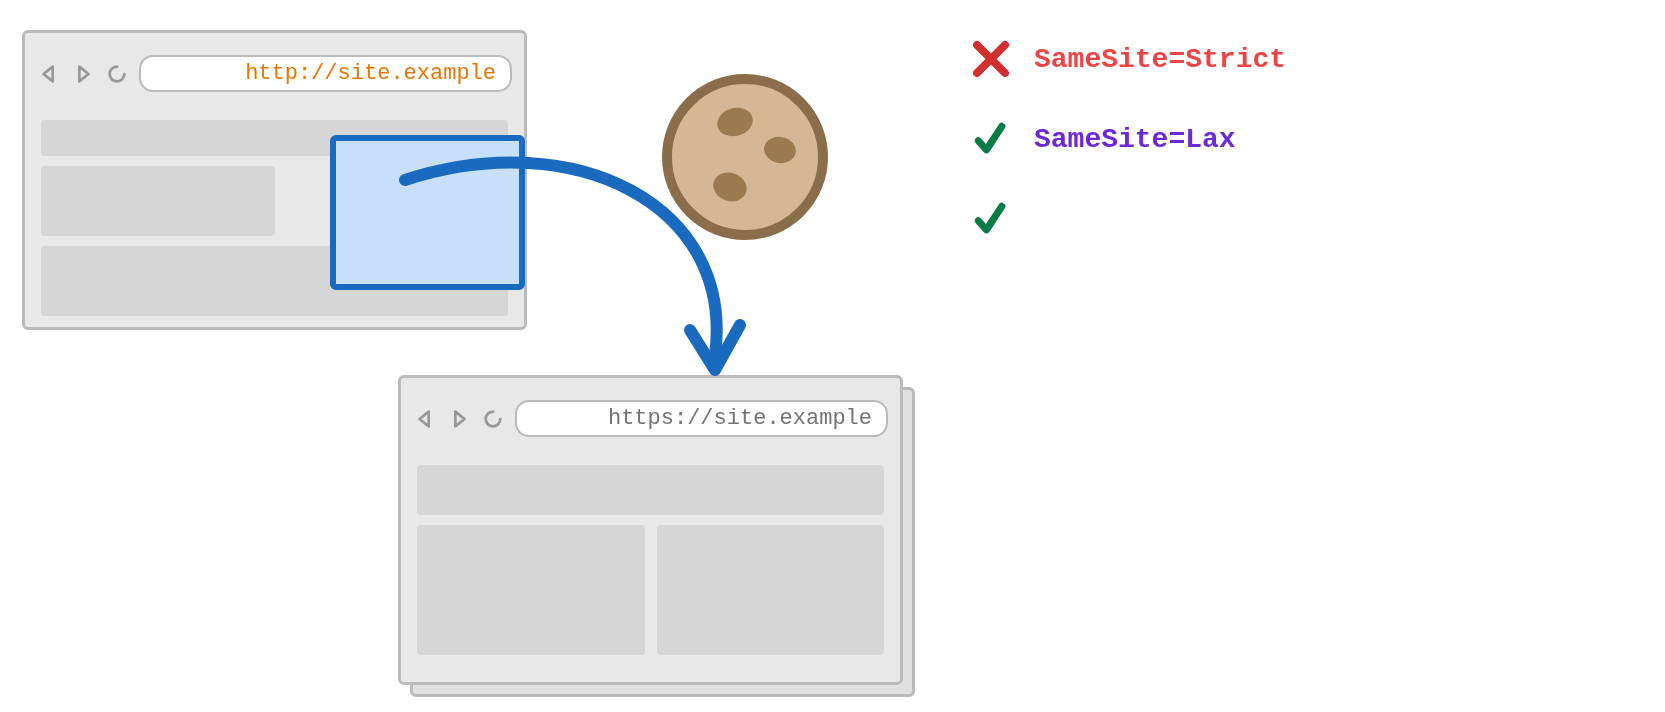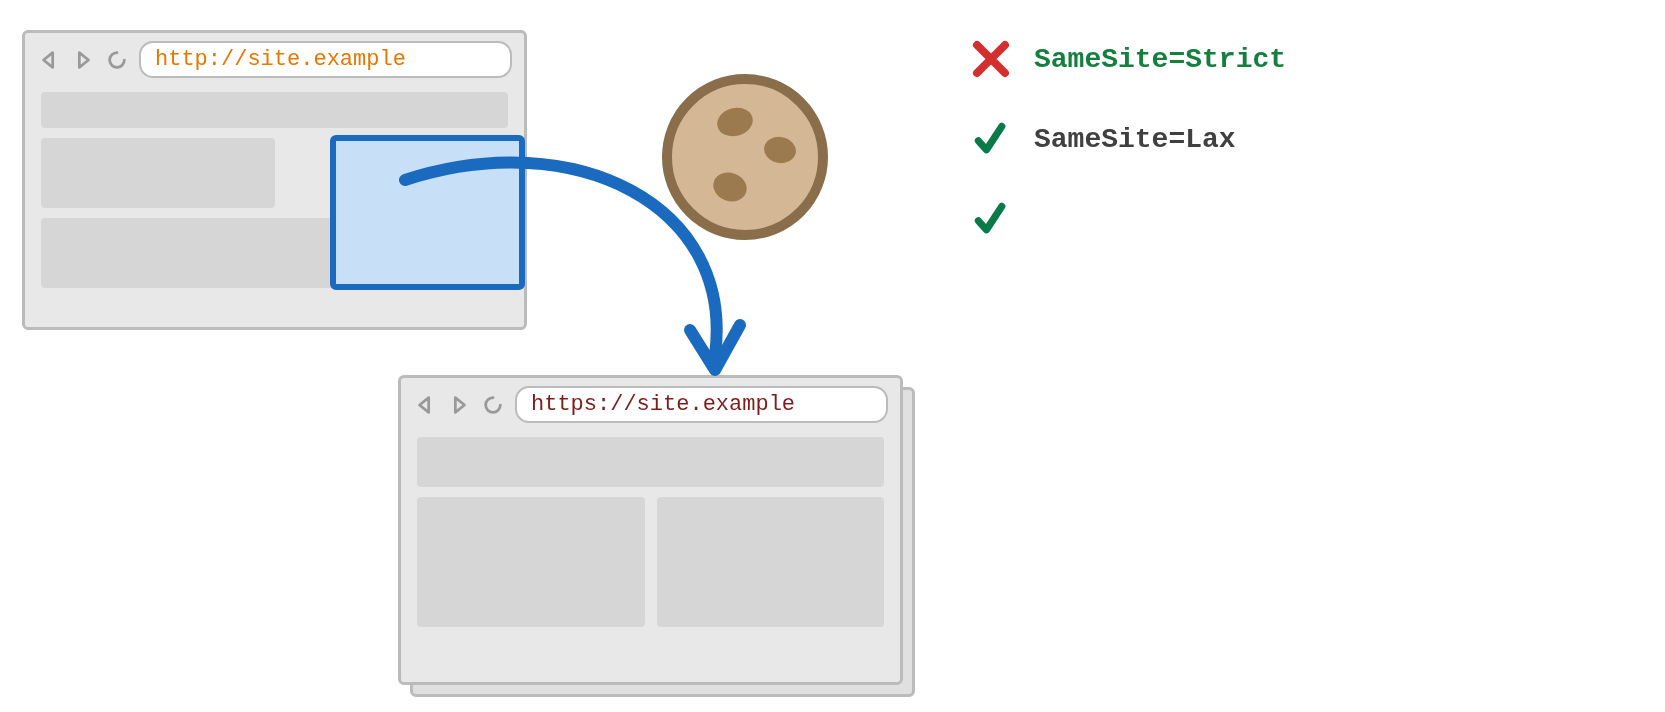--- a/index.html
+++ b/index.html
@@ -14,41 +14,42 @@
       position: absolute;
       background: #e8e8e8;
       border: 3px solid #bbb;
       border-radius: 6px;
     }
     .browser-top { left: 22px; top: 30px; width: 505px; height: 300px; }
     .browser-bottom { left: 398px; top: 375px; width: 505px; height: 310px; }
     .browser-bar {
       display: flex;
       align-items: center;
-      padding: 8px 12px;
+      padding: 22px 12px;
       gap: 10px;
+      text-align: right;
     }
     .nav-icon {
       width: 24px; height: 24px;
       display: inline-flex;
       align-items: center;
       justify-content: center;
     }
     .url-bar {
       flex: 1;
       background: #fff;
       border: 2px solid #bbb;
       border-radius: 14px;
       padding: 4px 14px;
       font-family: "Courier New", monospace;
       font-size: 22px;
       white-space: nowrap;
     }
     .url-orange { color: #e67700; }
-    .url-blue { color: #7f1d1d; }
+    .url-blue { color: #737373; }
     .content-area { padding: 6px 16px 12px 16px; }
     .placeholder-row {
       background: #d6d6d6;
       border-radius: 4px;
       margin-bottom: 10px;
     }
     .link-box {
       position: absolute;
       left: 305px;
       top: 102px;
@@ -67,22 +68,22 @@
       gap: 38px;
     }
     .legend-row {
       display: flex;
       align-items: center;
       gap: 22px;
       font-family: "Courier New", monospace;
       font-size: 28px;
       font-weight: bold;
     }
-    .legend-red { color: #15803d; }
-    .legend-green { color: #404040; }
+    .legend-red { color: #ef4444; }
+    .legend-green { color: #6d28d9; }
     .mark-box { width: 42px; height: 42px; display: flex; align-items: center; justify-content: center; }
     .cookie { position: absolute; left: 660px; top: 72px; width: 170px; height: 170px; }
     .arrow { position: absolute; left: 395px; top: 145px; width: 390px; height: 260px; pointer-events: none; }
     .stack-shadow {
       position: absolute;
       background: #e0e0e0;
       border: 3px solid #bbb;
       border-radius: 6px;
     }
   </style>

